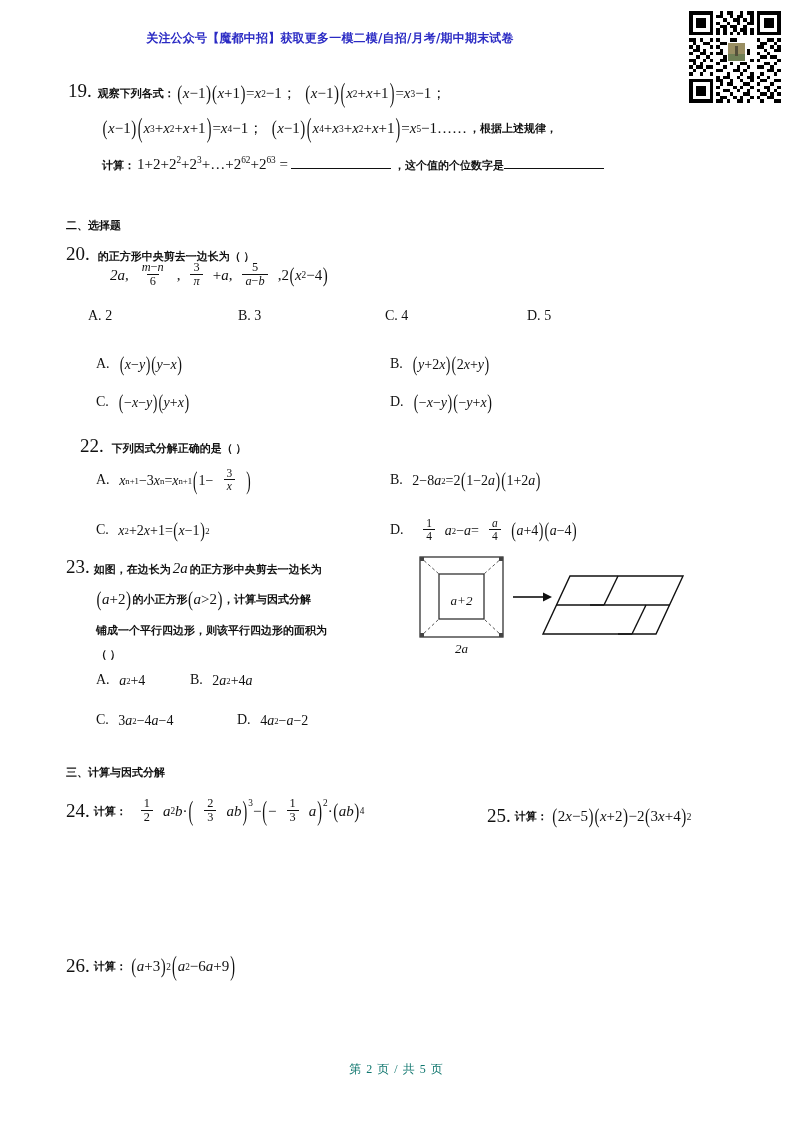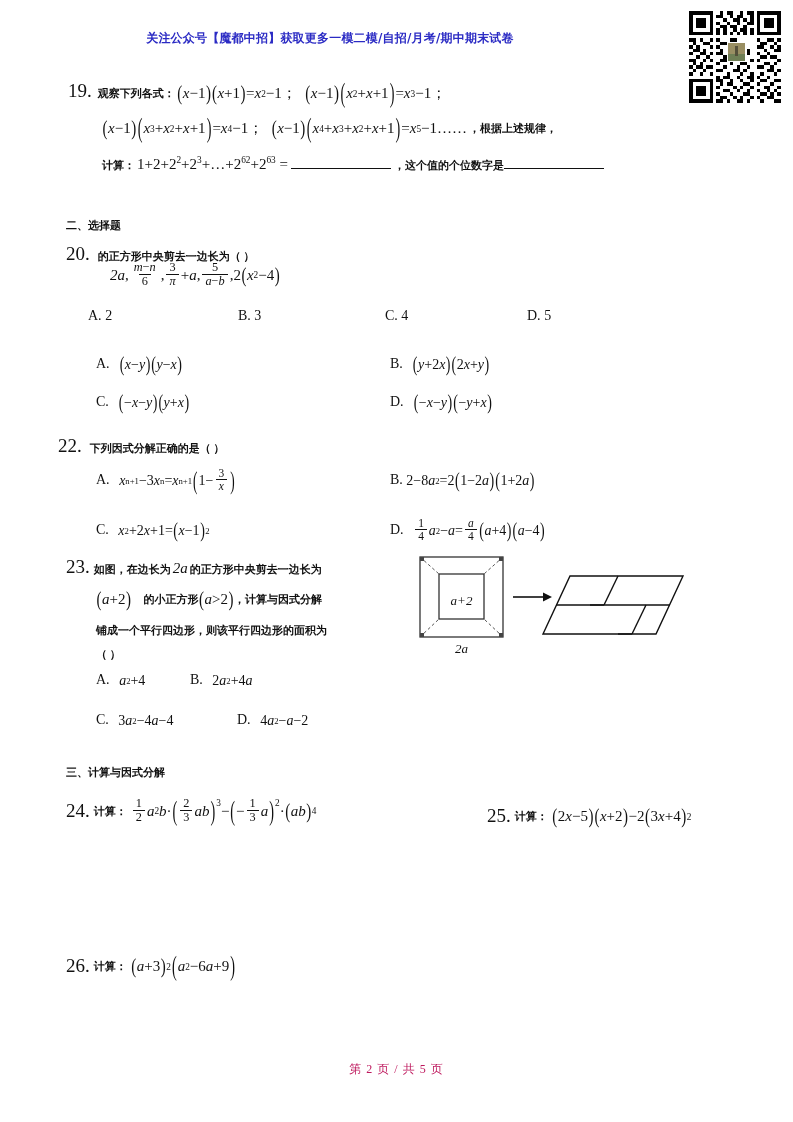--- a/index.html
+++ b/index.html
@@ -31,21 +31,21 @@
     font-family:"Liberation Serif","DejaVu Serif",serif;
   }
   .math{font-family:"Liberation Serif","DejaVu Serif",serif;font-style:italic;font-size:15px;}
   .math .up{font-style:normal;}
   .mrow{display:inline-flex;align-items:center;white-space:nowrap;vertical-align:middle;}
   sup{font-size:.62em;vertical-align:super;font-style:italic;}
   sup.up{font-style:normal;}
 
   
   .frac{display:inline-flex;flex-direction:column;align-items:center;
-        vertical-align:middle;margin:0 2px;line-height:1.05;position:relative;top:-1px;font-family:Liberation Serif, serif;}
+        vertical-align:middle;margin:0 10px;line-height:1.05;position:relative;top:-1px;font-family:Liberation Serif, serif;}
   .frac .n{font-size:.82em;padding:0 3px;}
   .frac .d{font-size:.82em;padding:0 3px;border-top:1px solid #111;}
 
   
   .pg{display:inline-block;font-style:normal;transform:scaleY(1.9);
       transform-origin:center;margin:0 1px;font-size:.95em;}
   .pgs{display:inline-block;font-style:normal;transform:scaleY(1.45);
       transform-origin:center;margin:0 .5px;}
 
   .blank{display:inline-block;border-bottom:1px solid #111;vertical-align:bottom;}
@@ -53,21 +53,21 @@
   
   .opt{position:absolute;font-size:14px;}
   .optlbl{font-style:normal;font-family:"Liberation Serif",serif;}
 
   
   .fig23{position:absolute;left:418px;top:552px;width:278px;height:105px;}
 
   
   .footer{
     position:absolute;left:0;bottom:44px;width:793px;text-align:center;
-    font-size:12px;color:#be185d;letter-spacing:1px;
+    font-size:12px;color:#0f766e;letter-spacing:1px;
     font-family:"Liberation Serif","DejaVu Serif",serif;
   }
 </style>
 </head>
 <body>
 
 <div class="page">
 
   <div class="banner">关注公众号【魔都中招】获取更多一模二模/自招/月考/期中期末试卷</div>
 
@@ -357,37 +357,37 @@
       <span class="pgs up">(</span><span class="up">−</span>x<span class="up">−</span>y<span class="pgs up">)</span><span class="pgs up">(</span>y<span class="up">+</span>x<span class="pgs up">)</span>
     </span>
   </div>
   <div class="opt math" style="left:390px;top:394px;">
     <span class="optlbl up">D.</span>
     <span class="mrow" style="margin-left:6px;">
       <span class="pgs up">(</span><span class="up">−</span>x<span class="up">−</span>y<span class="pgs up">)</span><span class="pgs up">(</span><span class="up">−</span>y<span class="up">+</span>x<span class="pgs up">)</span>
     </span>
   </div>
 
-  <div class="blk" style="left:58px;top:435px;">
+  <div class="blk" style="left:80px;top:435px;">
     <span class="num">22.</span>
     <span class="cn" style="margin-left:4px;">下列因式分解正确的是（  ）</span>
   </div>
 
   <div class="opt math" style="left:96px;top:468px;">
     <span class="optlbl up">A.</span>
     <span class="mrow" style="margin-left:6px;">
       x<sup class="up">n+1</sup><span class="up">−3</span>x<sup class="up">n</sup><span class="up">=</span>x<sup class="up">n+1</sup><span class="pg up">(</span><span class="up">1−</span><span class="frac">
           <span class="n up">3</span>
           <span class="d">x</span>
         </span><span class="pg up">)</span>
     </span>
   </div>
   <div class="opt math" style="left:390px;top:472px;">
     <span class="optlbl up">B.</span>
-    <span class="mrow" style="">
+    <span class="mrow" style="margin-left:6px;">
       <span class="up">2−8</span>a<sup class="up">2</sup><span class="up">=2</span><span class="pgs up">(</span><span class="up">1−2</span>a<span class="pgs up">)</span><span class="pgs up">(</span><span class="up">1+2</span>a<span class="pgs up">)</span>
     </span>
   </div>
   <div class="opt math" style="left:96px;top:522px;">
     <span class="optlbl up">C.</span>
     <span class="mrow" style="margin-left:6px;">
       x<sup class="up">2</sup><span class="up">+2</span>x<span class="up">+1=</span><span class="pgs up">(</span>x<span class="up">−1</span><span class="pgs up">)</span><sup class="up">2</sup>
     </span>
   </div>
   <div class="opt math" style="left:390px;top:518px;">
@@ -405,21 +405,21 @@
 
   <div class="blk" style="left:66px;top:556px;width:345px;">
     <div style="display:flex;align-items:baseline;">
       <span class="num">23.</span>
       <span class="cn" style="margin-left:4px;">如图，在边长为</span>
       <span class="math" style="margin:0 2px;">2a</span>
       <span class="cn">的正方形中央剪去一边长为</span>
     </div>
     <div style="margin-top:12px;margin-left:30px;display:flex;align-items:baseline;">
       <span class="math"><span class="mrow"><span class="pgs up">(</span>a<span class="up">+2</span><span class="pgs up">)</span></span></span>
-      <span class="cn" style="margin-left:12px;">的小正方形</span>
+      <span class="cn" style="margin-left:1px;">的小正方形</span>
       <span class="math"><span class="mrow"><span class="pgs up">(</span>a<span class="up">&gt;2</span><span class="pgs up">)</span></span></span>
       <span class="cn">，计算与因式分解</span>
     </div>
     <div style="margin-top:12px;margin-left:30px;">
       <span class="cn">铺成一个平行四边形，则该平行四边形的面积为</span>
     </div>
     <div style="margin-top:6px;margin-left:30px;">
       <span class="cn">（  ）</span>
     </div>
   </div>

